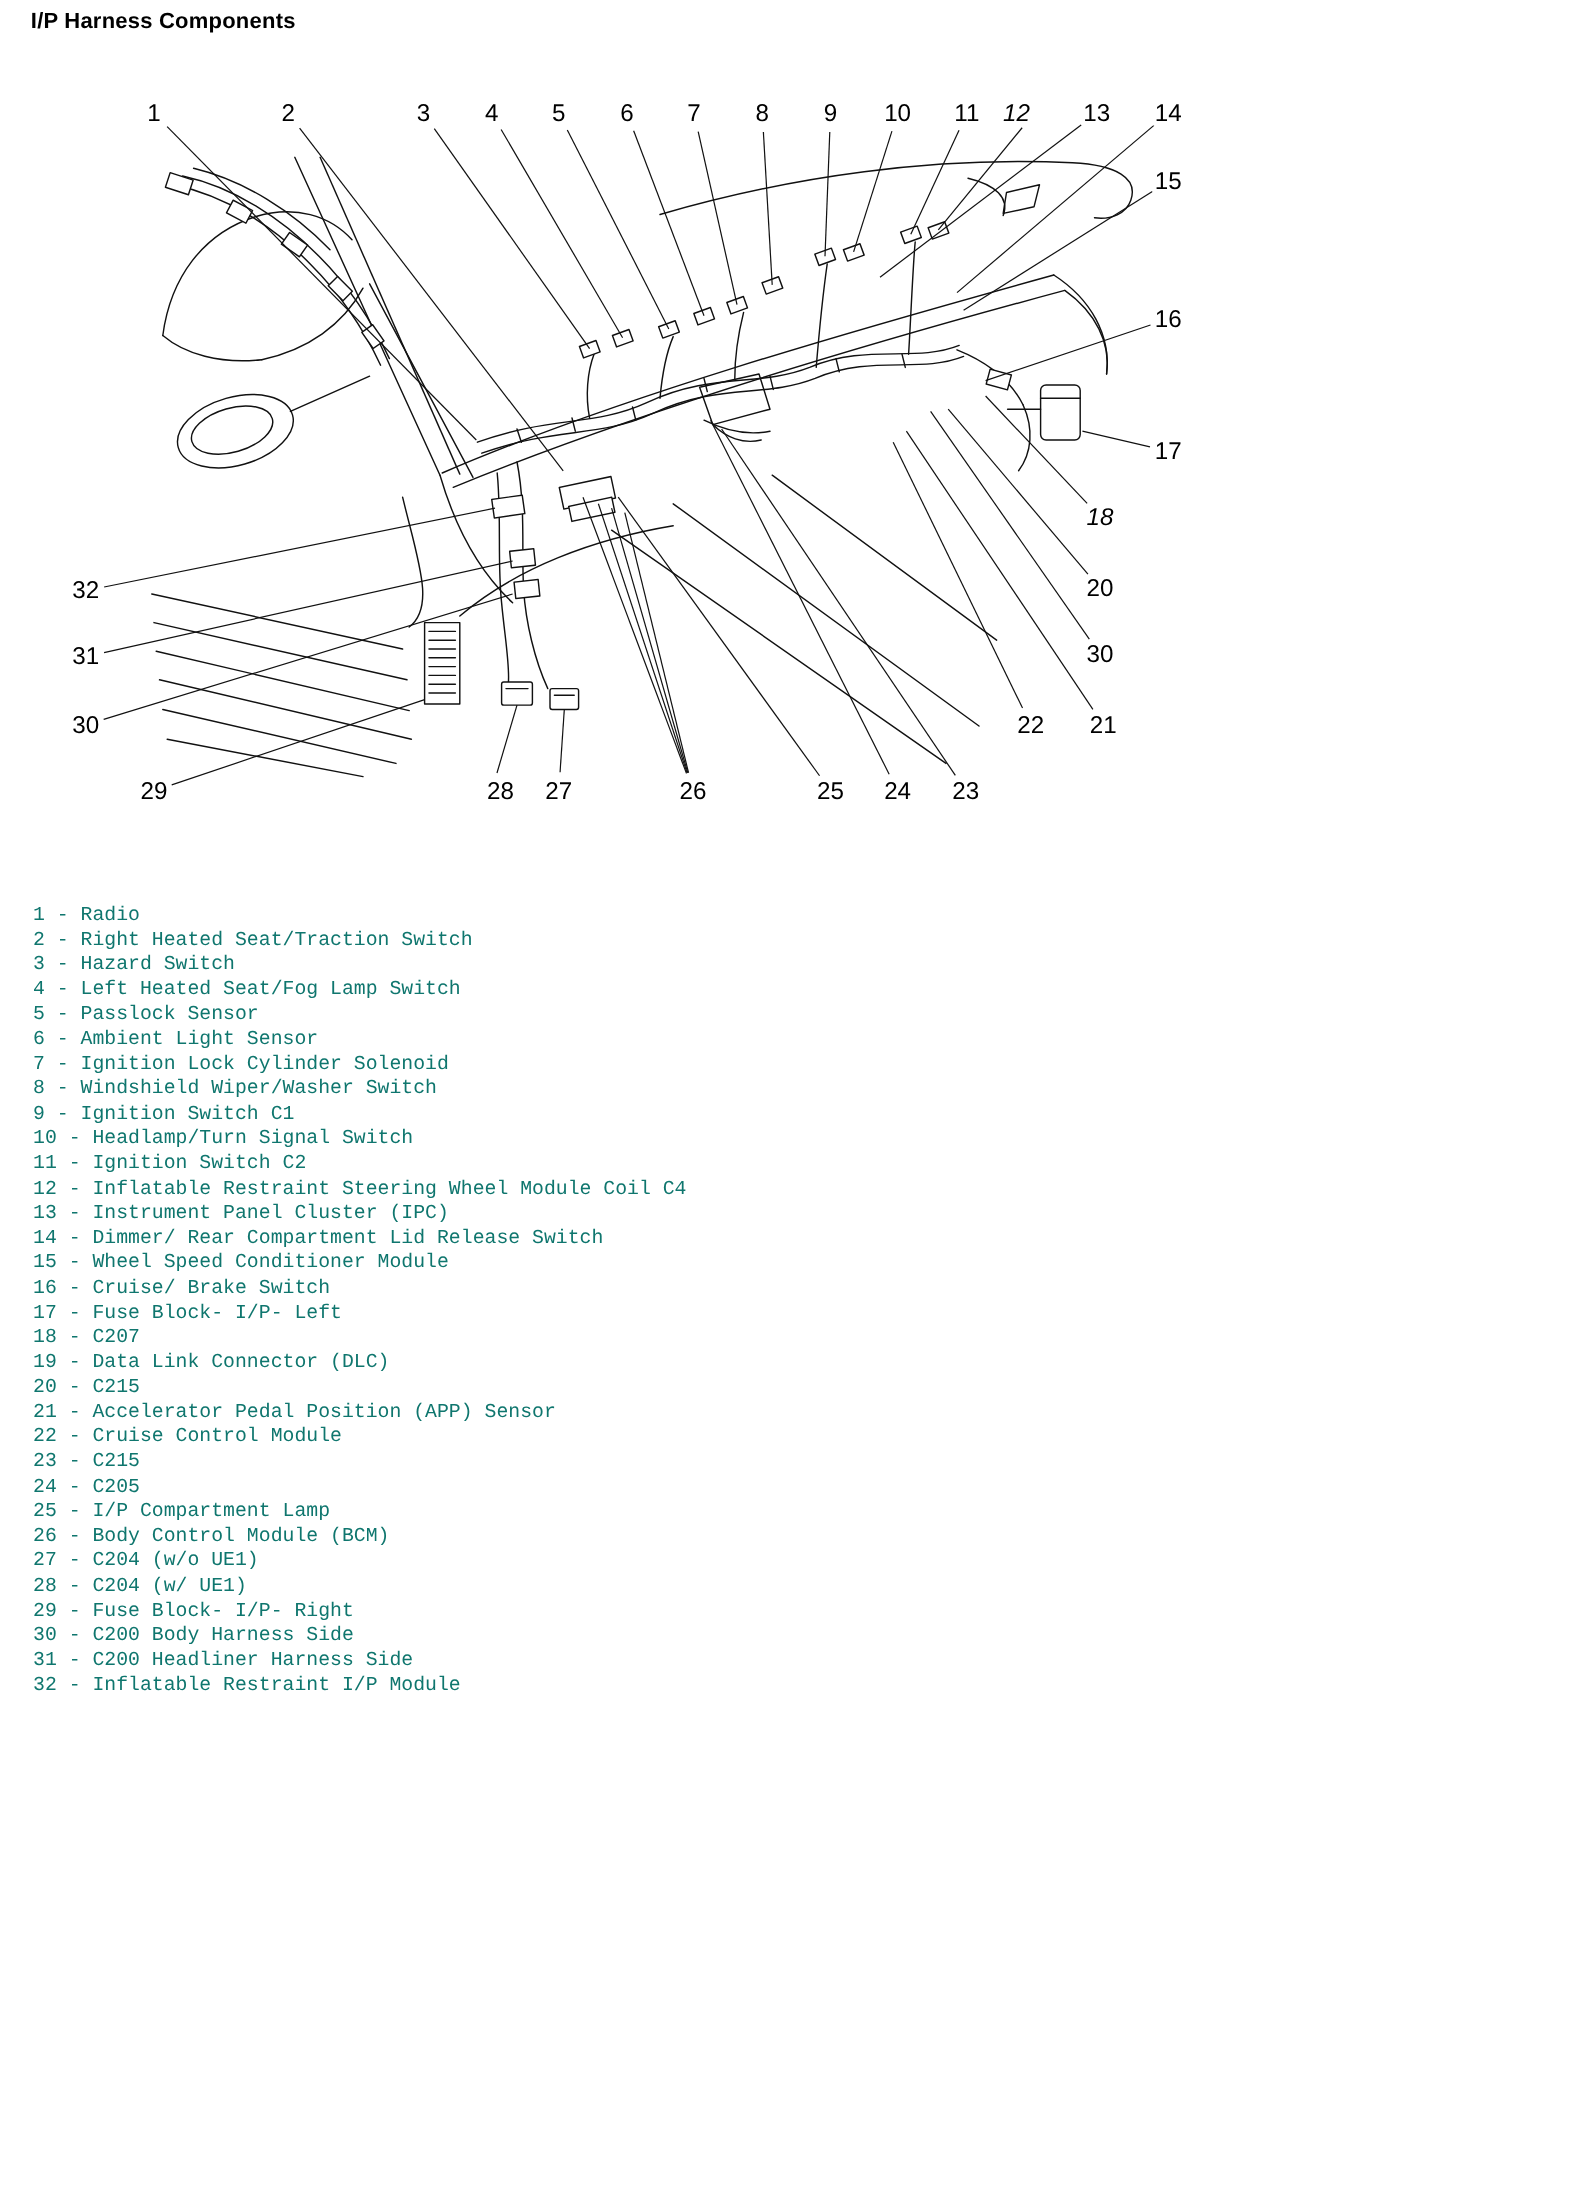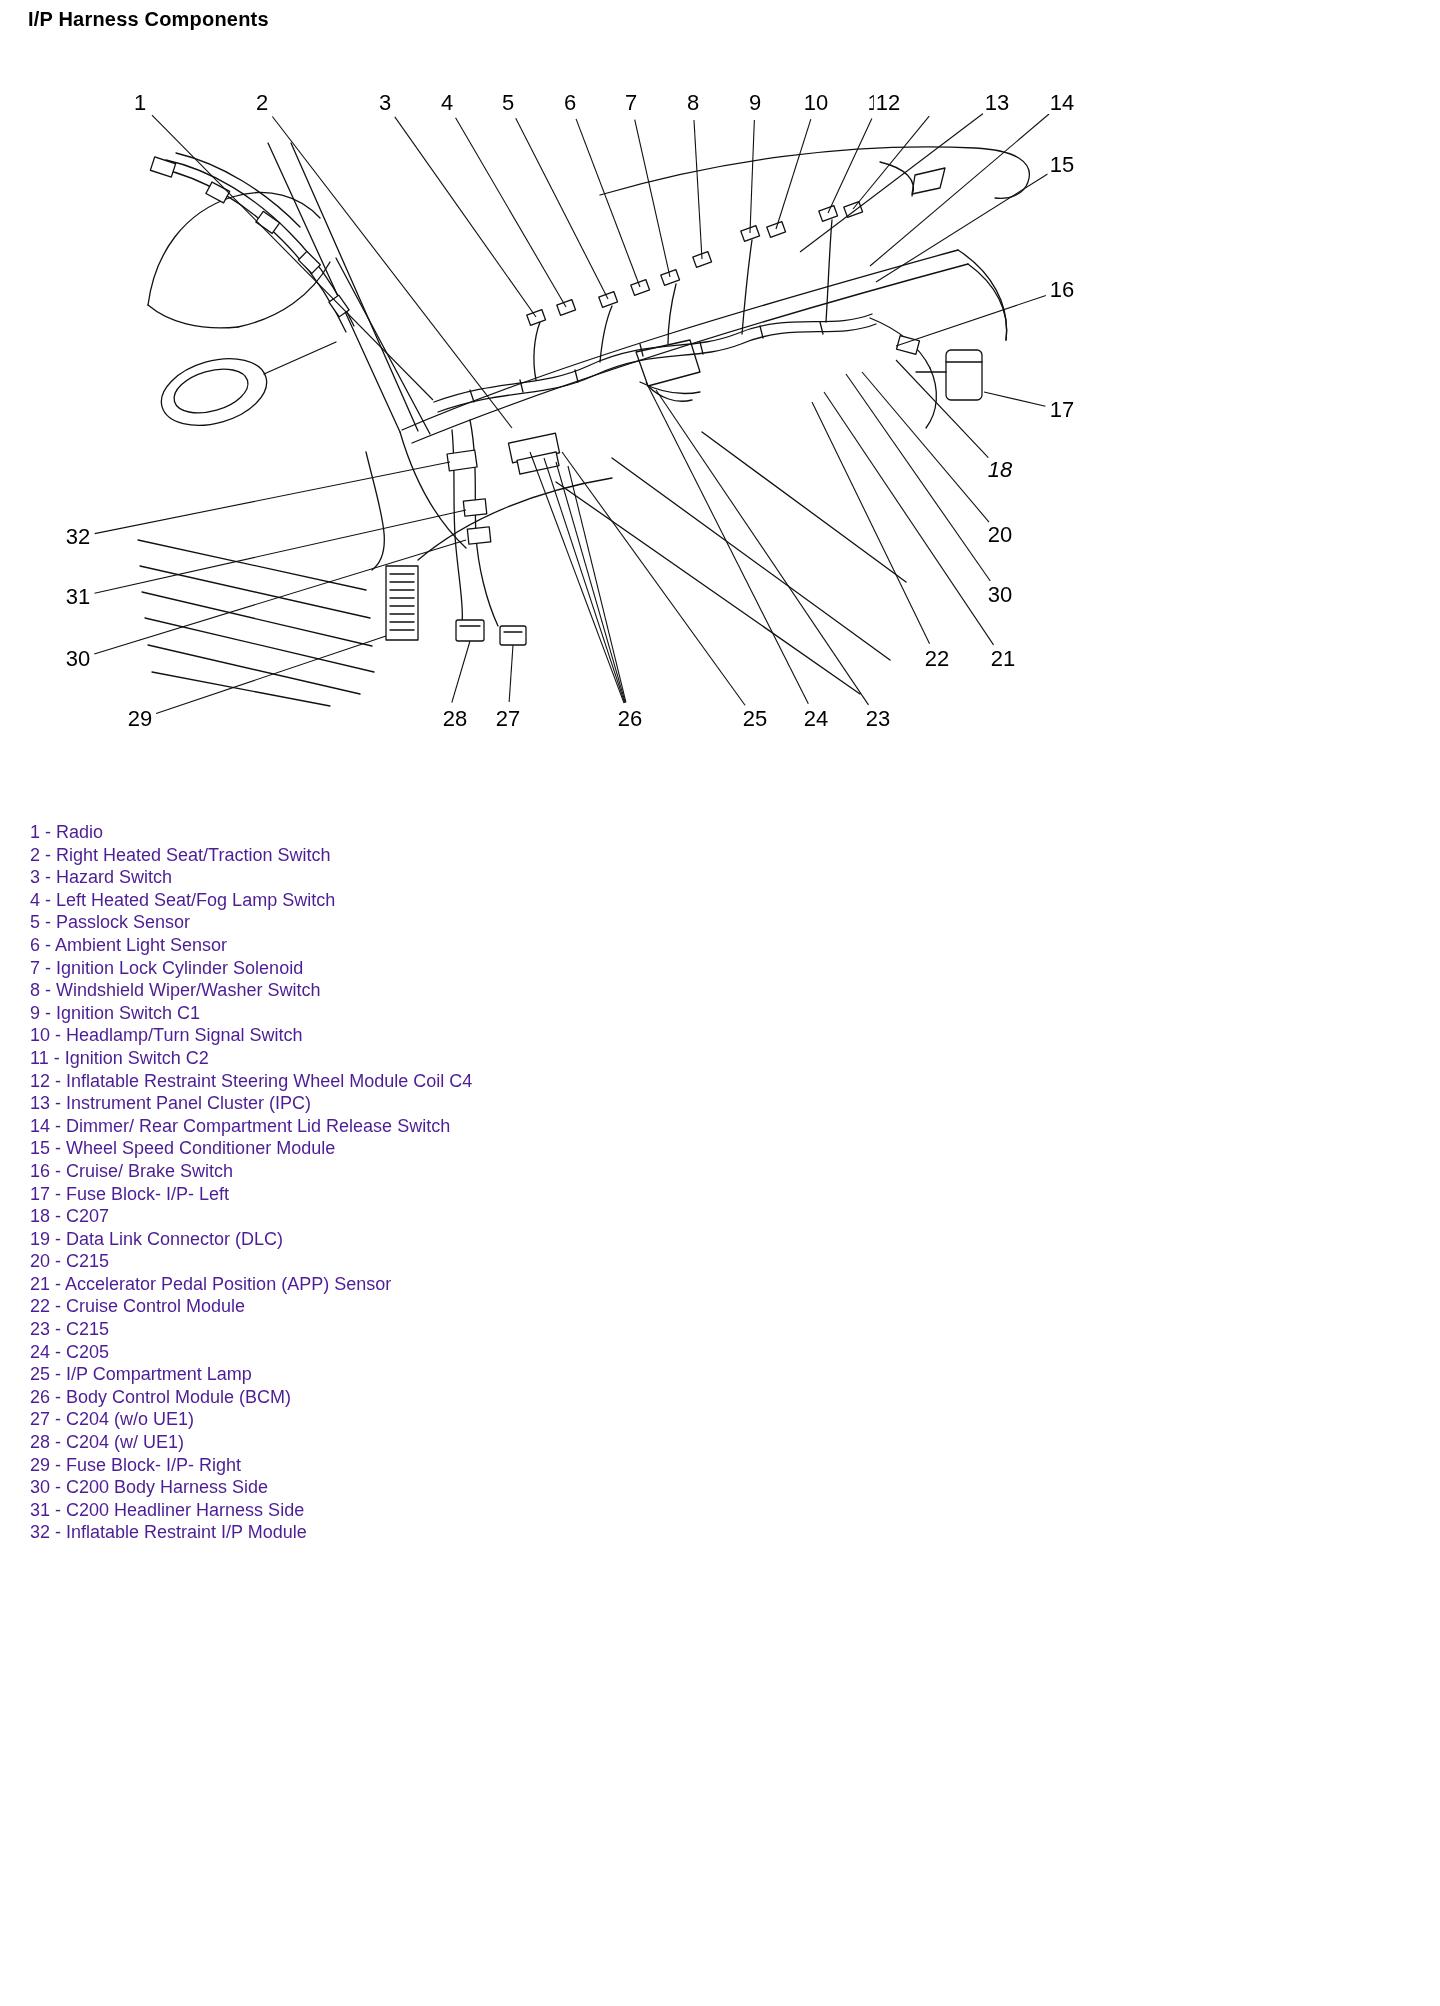--- a/index.html
+++ b/index.html
@@ -53,22 +53,23 @@
     background: #fff;
     padding: 0 2px;
     line-height: 1;
   }
   .legend {
     position: absolute;
     left: 30px;
     top: 821px;
     font-size: 18px;
     line-height: 22.6px;
-    color: #4c1d95;
+    color: #0f766e;
     white-space: nowrap;
+    font-family: Liberation Mono, monospace;
   }
   .legend-item { height: 22.6px; }
 </style>
 </head>
 <body>
 
 <div class="page-title">I/P Harness Components</div>
 
 <div class="diagram">
   <svg id="diagram-svg" viewBox="0 0 1140 790" xmlns="http://www.w3.org/2000/svg">
@@ -229,21 +230,21 @@
       <span class="callout" style="left: 262px; top: 103px;">2</span>
       <span class="callout" style="left: 385px; top: 103px;">3</span>
       <span class="callout" style="left: 447px; top: 103px;">4</span>
       <span class="callout" style="left: 508px; top: 103px;">5</span>
       <span class="callout" style="left: 570px; top: 103px;">6</span>
       <span class="callout" style="left: 631px; top: 103px;">7</span>
       <span class="callout" style="left: 693px; top: 103px;">8</span>
       <span class="callout" style="left: 755px; top: 103px;">9</span>
       <span class="callout" style="left: 816px; top: 103px;">10</span>
       <span class="callout" style="left: 879px; top: 103px;">11</span>
-      <span class="callout" style="left: 888px; top: 103px;">12</span>
+      <span class="callout" style="left: 924px; top: 103px; font-style: italic;">12</span>
       <span class="callout" style="left: 997px; top: 103px;">13</span>
       <span class="callout" style="left: 1062px; top: 103px;">14</span>
       <span class="callout" style="left: 1062px; top: 165px;">15</span>
       <span class="callout" style="left: 1062px; top: 290px;">16</span>
       <span class="callout" style="left: 1062px; top: 410px;">17</span>
       <span class="callout" style="left: 1000px; top: 470px; font-style: italic;">18</span>
       <span class="callout" style="left: 1000px; top: 535px;">20</span>
       <span class="callout" style="left: 1000px; top: 595px;">30</span>
       <span class="callout" style="left: 1003px; top: 659px;">21</span>
       <span class="callout" style="left: 937px; top: 659px;">22</span>

